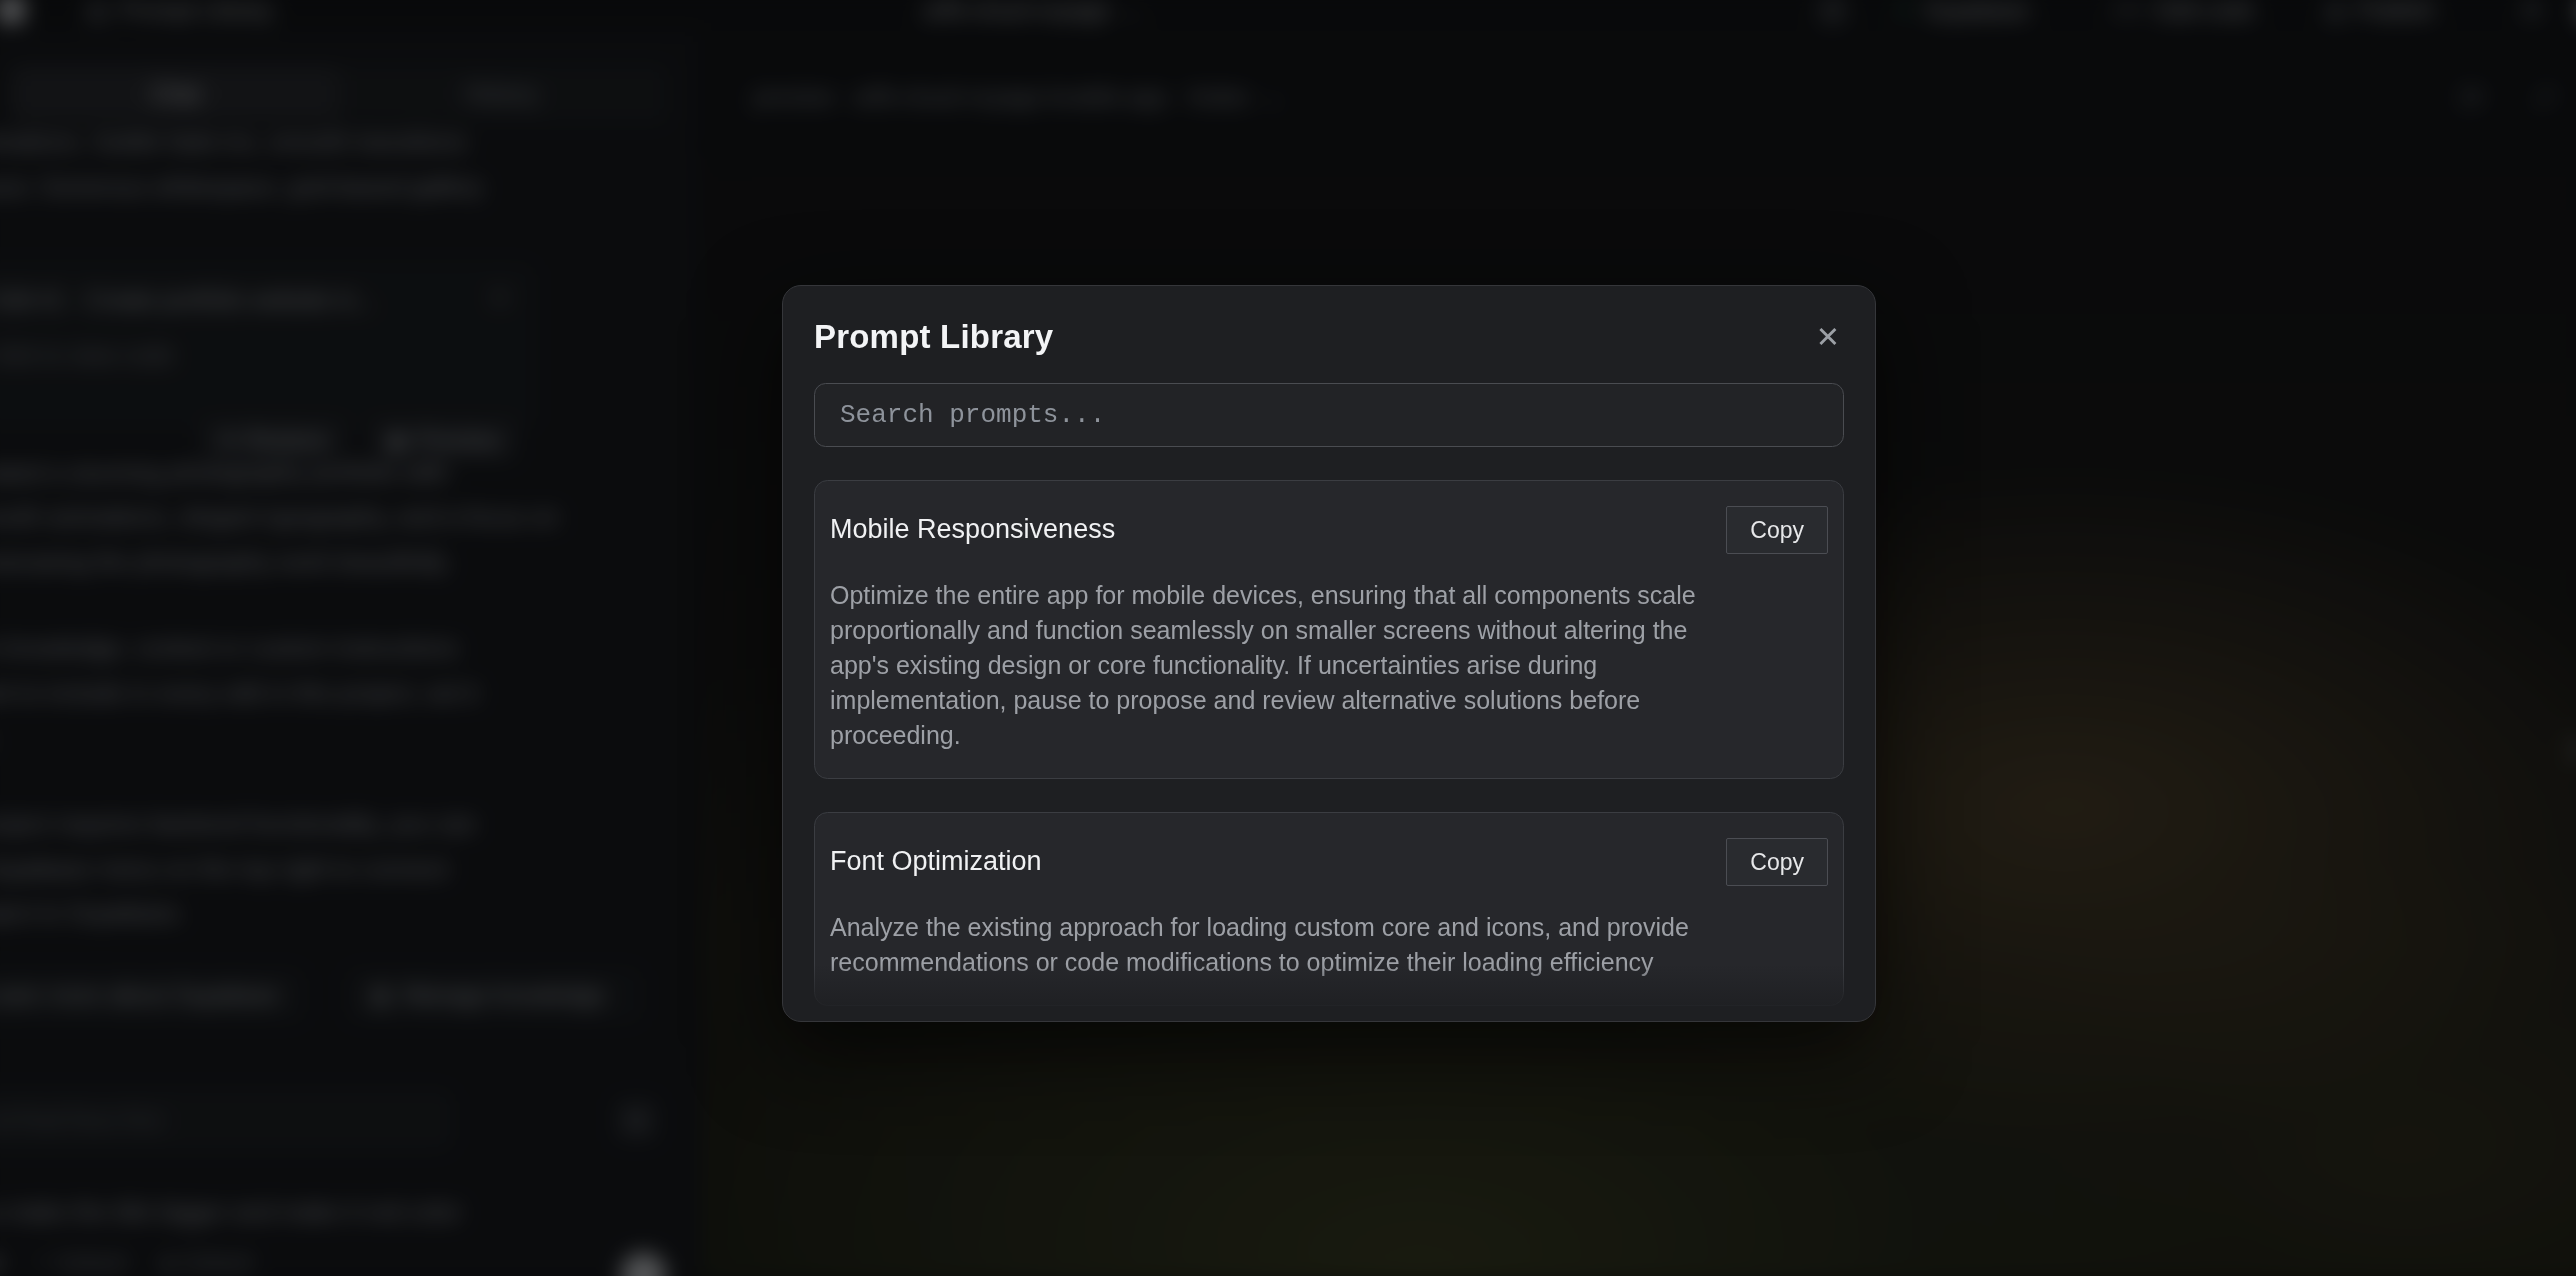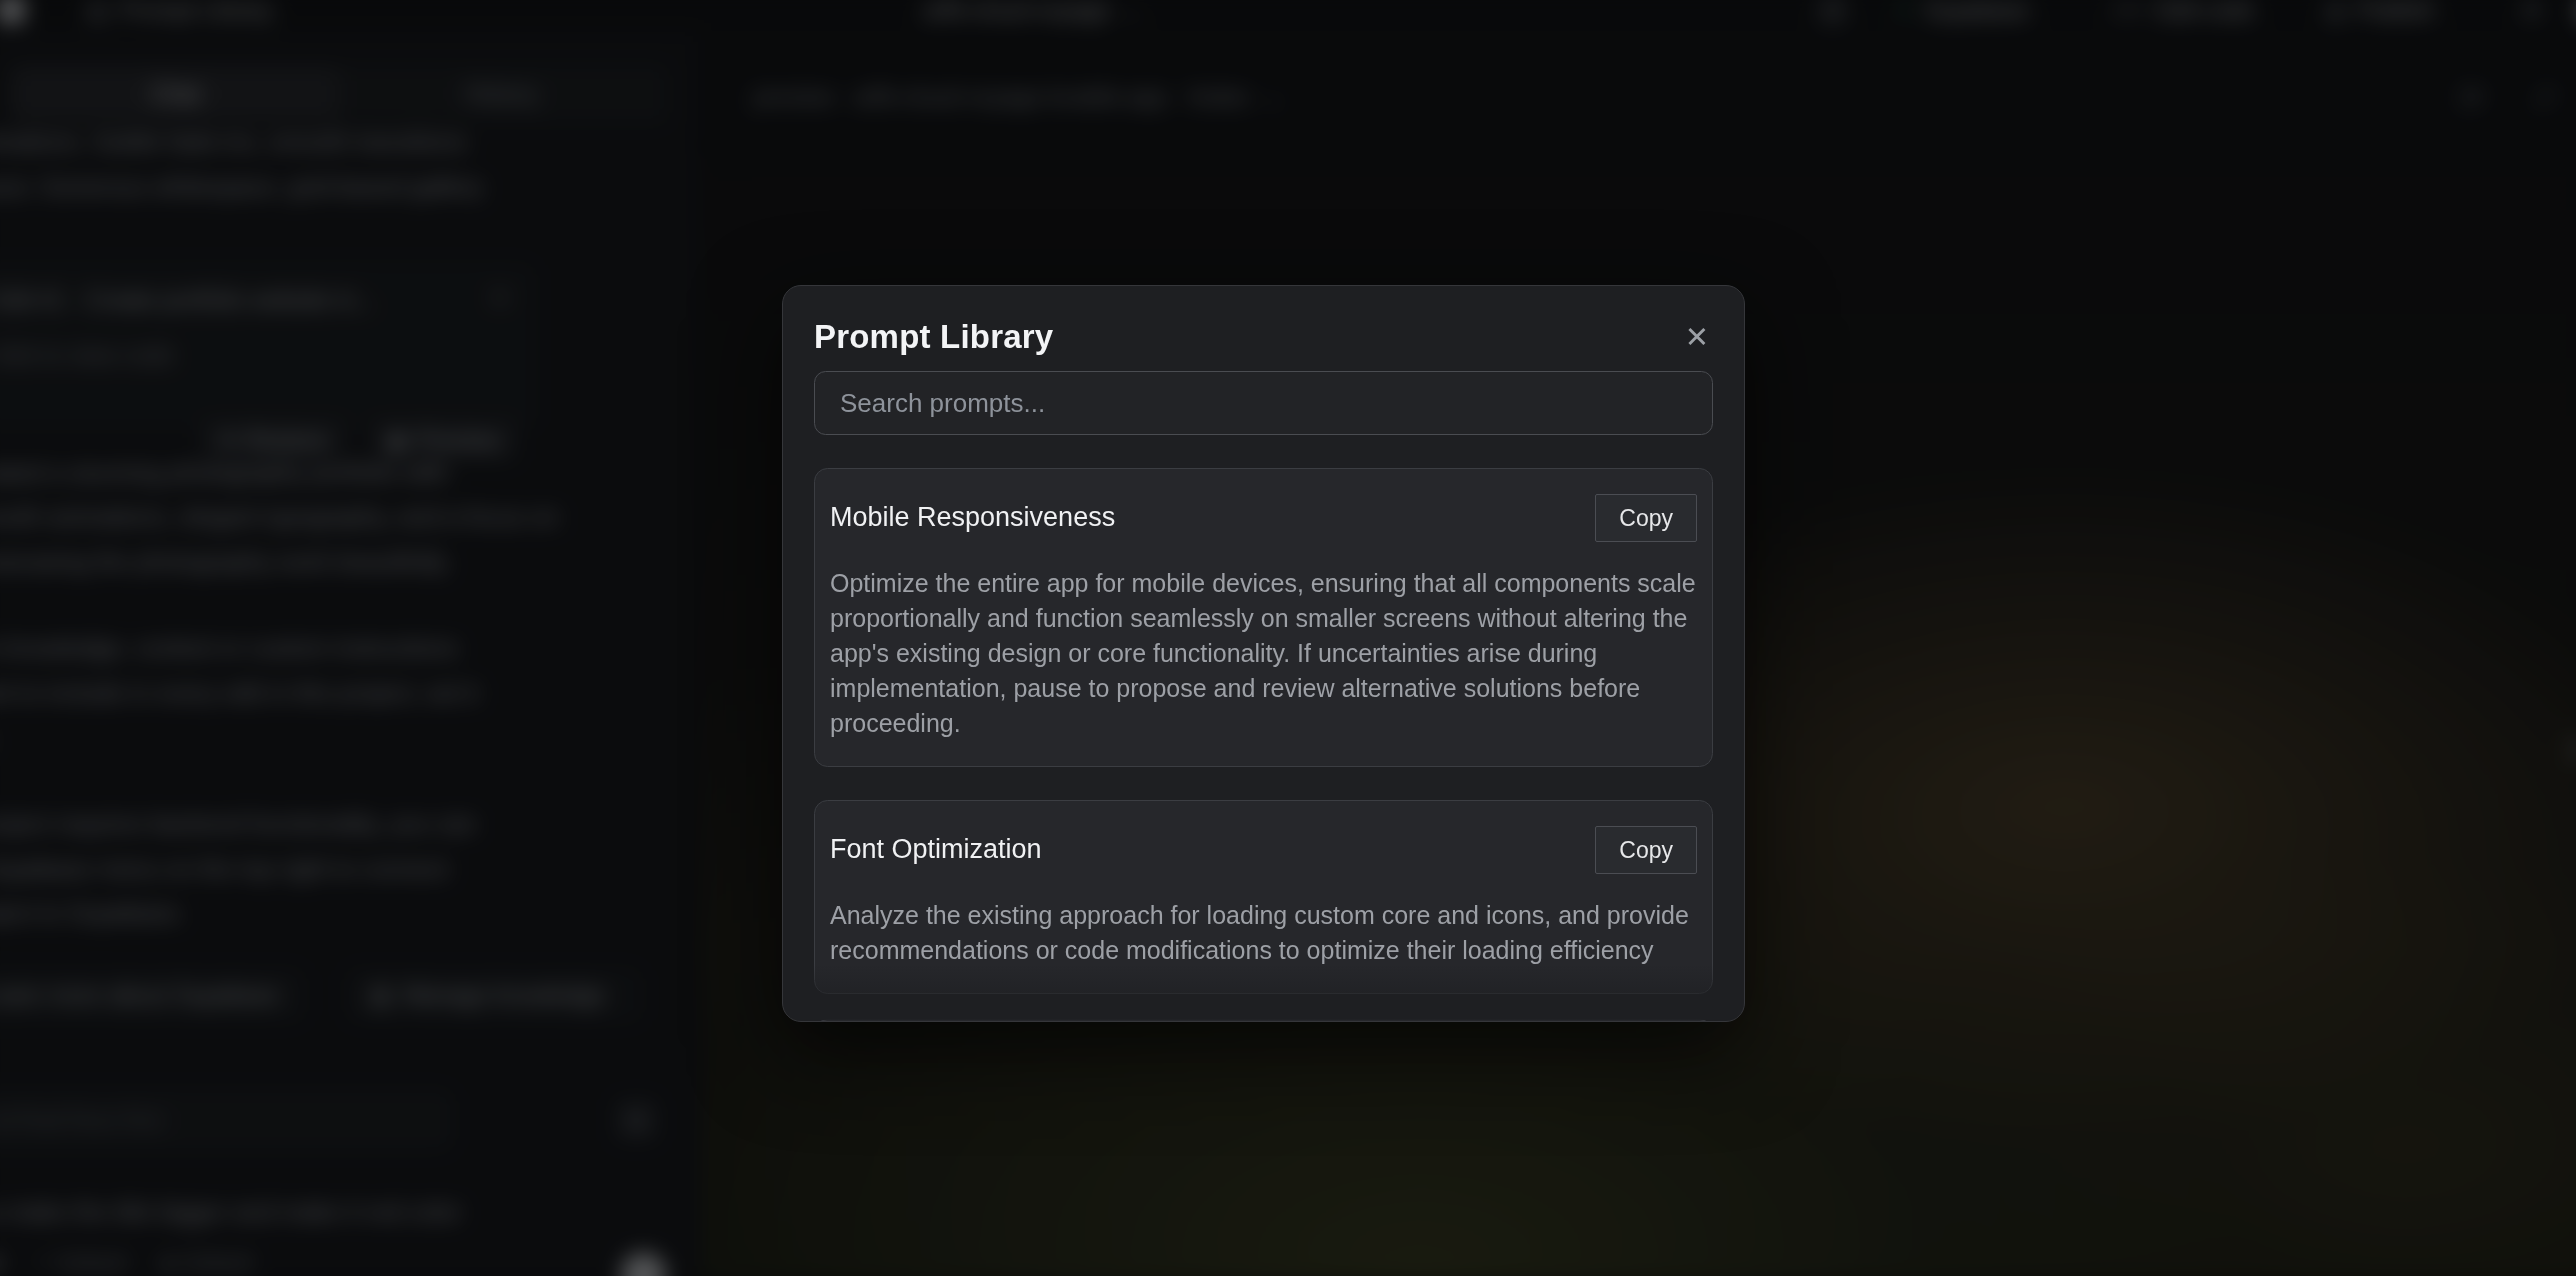--- a/index.html
+++ b/index.html
@@ -51,29 +51,29 @@
            radial-gradient(866px 481px at 72% 58%, rgba(122,96,52,0.55), rgba(0,0,0,0) 70%),
            radial-gradient(1155px 578px at 38% 98%, rgba(96,99,44,0.45), rgba(0,0,0,0) 70%),
            radial-gradient(674px 385px at 90% 88%, rgba(70,62,30,0.5), rgba(0,0,0,0) 75%),
            linear-gradient(to bottom,#121111 0%,#171511 45%,#201d13 70%,#191a0f 100%);}
   .next-chev{position:absolute;right:9.6px;top:558px;font-size:62px;color:rgba(205,205,208,0.55);}
 
   
   .dim{position:absolute;inset:0;background:rgba(5,6,8,0.62);}
 
   
-  .modal{position:absolute;left:782px;top:285px;width:963px;height:737px;background:#1e1f22;
+  .modal{position:absolute;left:782px;top:285px;width:1094px;height:737px;background:#1e1f22;
          border:1px solid #35363a;border-radius:19px;box-shadow:0 29px 87px rgba(0,0,0,0.65);
          box-sizing:border-box;padding:29px 31px;overflow:hidden;}
   .m-head{display:flex;align-items:center;justify-content:space-between;height:44px;}
   .m-title{font-size:33px;font-weight:600;color:#f3f4f6;letter-spacing:0.2px;}
   .m-close{background:none;border:none;color:#9ca0a6;font-size:29px;line-height:1;cursor:pointer;padding:3.9px;}
-  .m-search{margin-top:12px;width:100%;height:64px;box-sizing:border-box;background:#222326;border:1px solid #4a4c51;
+  .m-search{margin-top:24px;width:100%;height:64px;box-sizing:border-box;background:#222326;border:1px solid #4a4c51;
             border-radius:11.6px;padding:0 25px;font-size:26px;color:#e6e7e9;outline:none;
-            font-family:Liberation Sans, sans-serif;}
+            font-family:Liberation Mono, monospace;}
   .m-search::placeholder{color:#8e939b;}
   .p-card{margin-top:33px;background:#26272b;border:1px solid #3b3d42;border-radius:13.5px;padding:25px 15px;box-sizing:border-box;}
   .p-head{display:flex;align-items:flex-start;justify-content:space-between;}
   .p-title{font-size:27px;font-weight:500;color:#f0f1f3;padding-top:7.7px;}
   .copy-btn{background:#292b2f;border:1px solid #4b4d53;border-radius:2px;color:#e6e7e9;font-size:23px;
             padding:9.6px 23px;cursor:pointer;font-family:"Liberation Sans","DejaVu Sans",sans-serif;}
   .p-body{margin-top:24px;width:871px;font-size:25px;line-height:35px;color:#9da0a6;}
   .p-card.partial{margin-top:25px;height:154px;}
   .m-fade{position:absolute;left:1px;right:1px;bottom:1px;height:56px;border-radius:0 0 18.3px 18.3px;
           background:linear-gradient(to bottom,rgba(30,31,34,0) 0%,rgba(30,31,34,0.92) 80%);pointer-events:none;}

